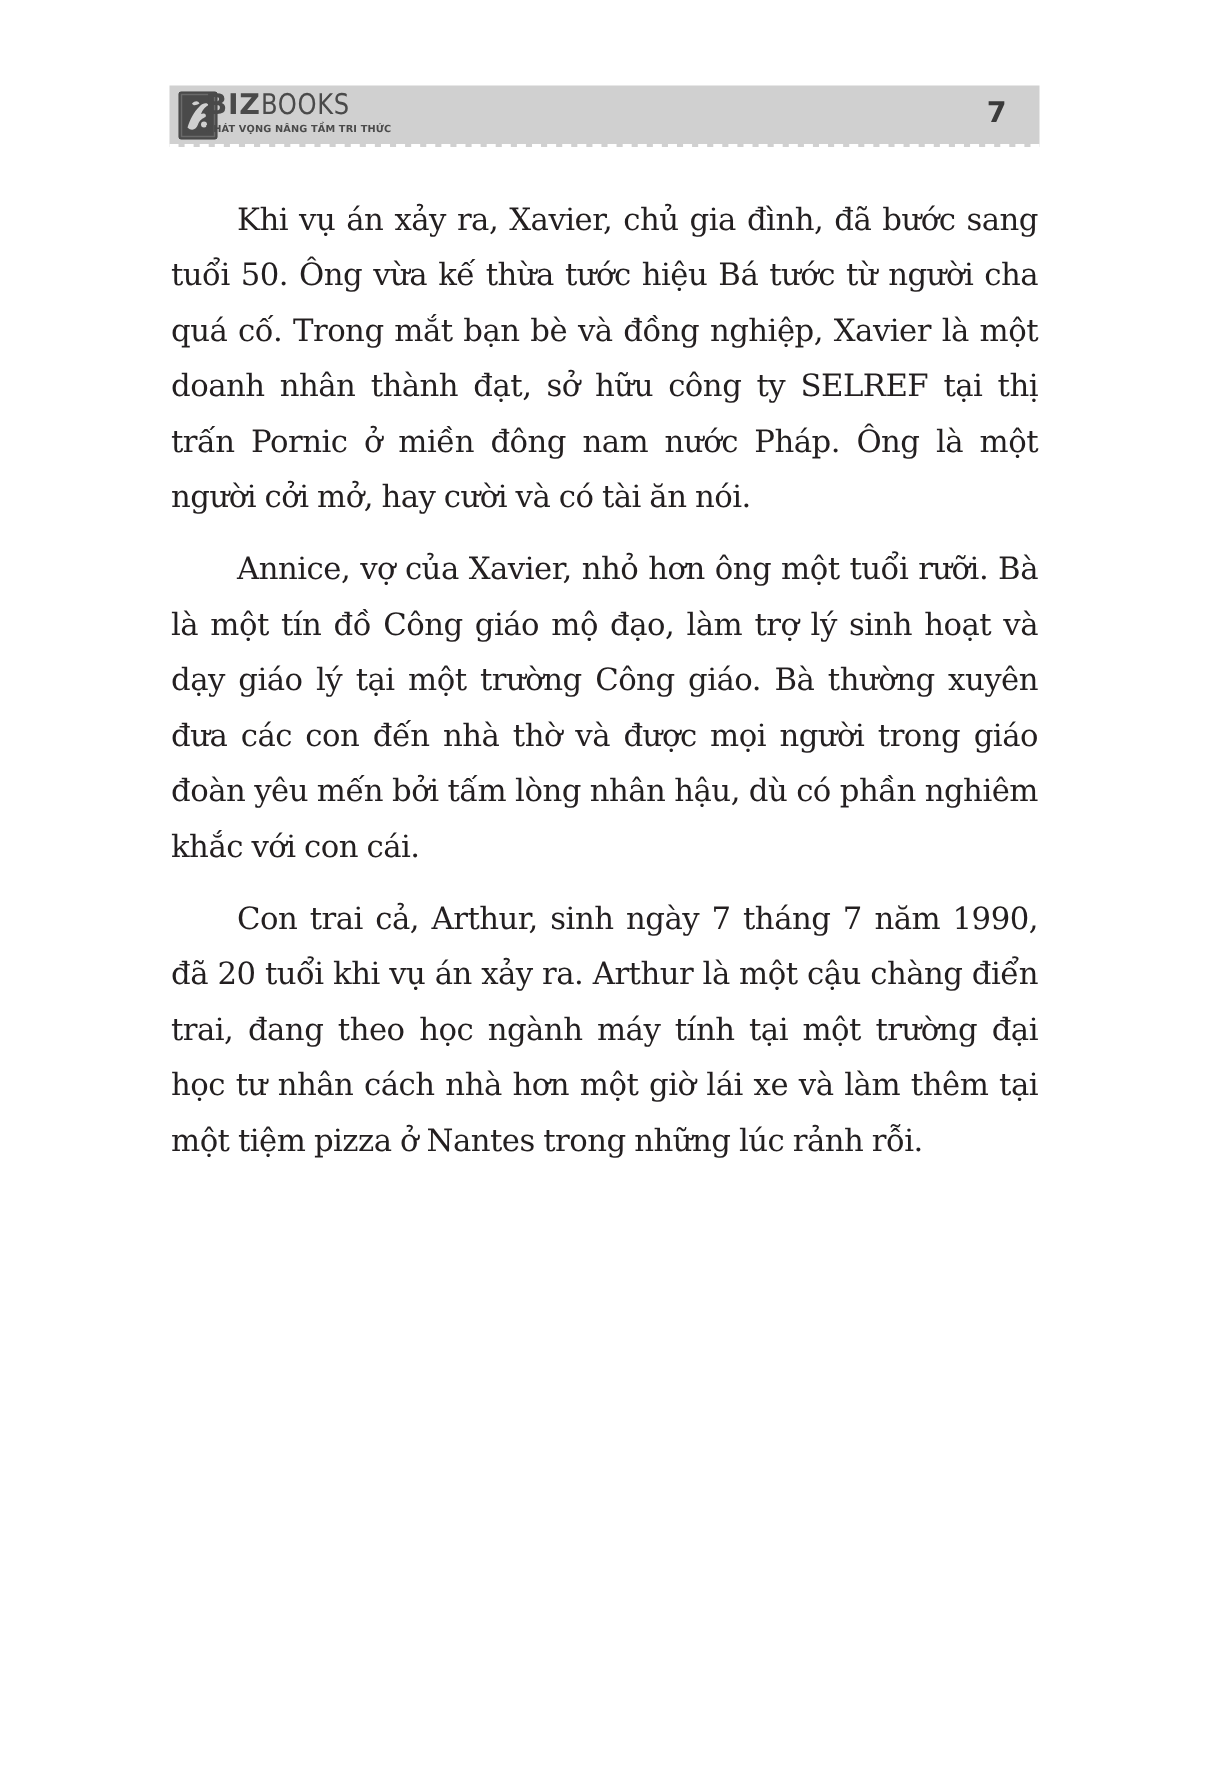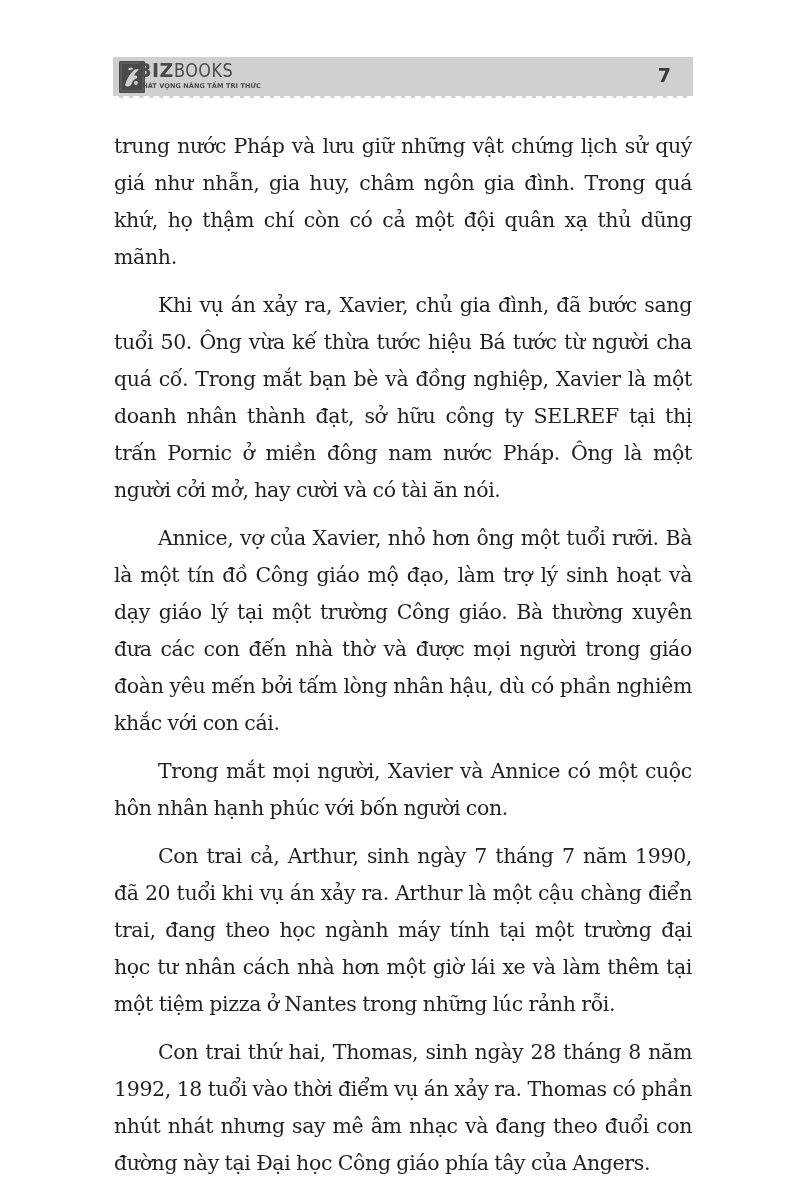--- a/index.html
+++ b/index.html
@@ -102,19 +102,16 @@
     </svg>
   </div>
   <div class="brand">
     <div class="brand-name"><span class="biz">BIZ</span><span class="books">BOOKS</span></div>
     <div class="brand-tagline">KHÁT VỌNG NÂNG TẦM TRI THỨC</div>
   </div>
   <div class="page-number">7</div>
 </div>
 
 <div class="content">
-  <p class="no-indent">trung nước Pháp và lưu giữ những vật chứng lịch sử quý giá như nhẫn, gia huy, châm ngôn gia đình. Trong quá khứ, họ thậm chí còn có cả một đội quân xạ thủ dũng mãnh.</p>
   <p>Khi vụ án xảy ra, Xavier, chủ gia đình, đã bước sang tuổi 50. Ông vừa kế thừa tước hiệu Bá tước từ người cha quá cố. Trong mắt bạn bè và đồng nghiệp, Xavier là một doanh nhân thành đạt, sở hữu công ty SELREF tại thị trấn Pornic ở miền đông nam nước Pháp. Ông là một người cởi mở, hay cười và có tài ăn nói.</p>
   <p>Annice, vợ của Xavier, nhỏ hơn ông một tuổi rưỡi. Bà là một tín đồ Công giáo mộ đạo, làm trợ lý sinh hoạt và dạy giáo lý tại một trường Công giáo. Bà thường xuyên đưa các con đến nhà thờ và được mọi người trong giáo đoàn yêu mến bởi tấm lòng nhân hậu, dù có phần nghiêm khắc với con cái.</p>
-  <p>Trong mắt mọi người, Xavier và Annice có một cuộc hôn nhân hạnh phúc với bốn người con.</p>
   <p>Con trai cả, Arthur, sinh ngày 7 tháng 7 năm 1990, đã 20 tuổi khi vụ án xảy ra. Arthur là một cậu chàng điển trai, đang theo học ngành máy tính tại một trường đại học tư nhân cách nhà hơn một giờ lái xe và làm thêm tại một tiệm pizza ở Nantes trong những lúc rảnh rỗi.</p>
-  <p>Con trai thứ hai, Thomas, sinh ngày 28 tháng 8 năm 1992, 18 tuổi vào thời điểm vụ án xảy ra. Thomas có phần nhút nhát nhưng say mê âm nhạc và đang theo đuổi con đường này tại Đại học Công giáo phía tây của Angers.</p>
 </div>
 
 </body></html>

